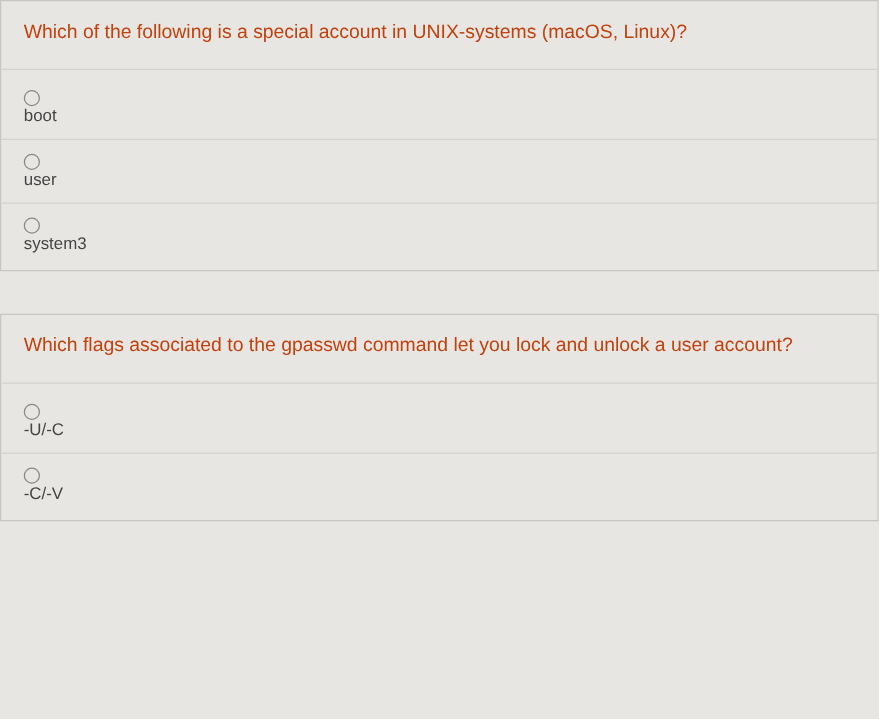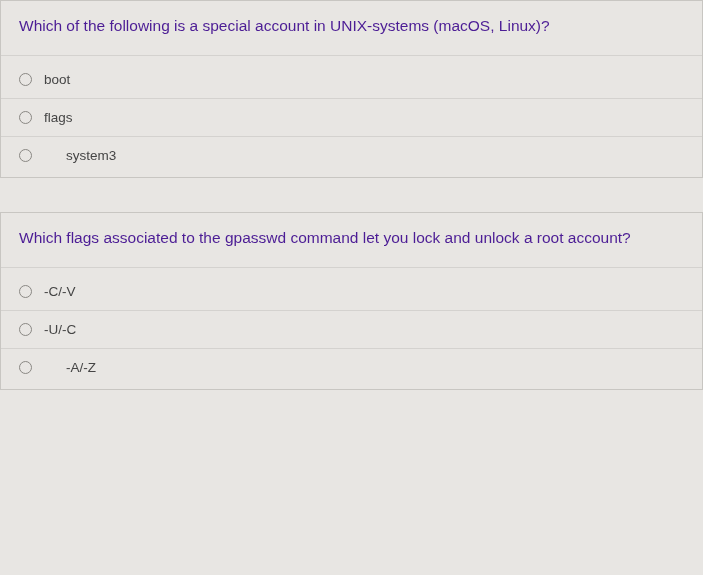--- a/index.html
+++ b/index.html
@@ -12,40 +12,39 @@
     }
     .question-block {
       background: #e8e6e3;
       border: 1px solid #c8c6c2;
       margin: 0;
     }
     .spacer { height: 34px; }
     .question-header {
       padding: 16px 18px 20px 18px;
       font-size: 15.5px;
-      color: #4c1d95;
+      color: #c2410c;
       border-bottom: 1px solid #d4d2cf;
     }
     .options { }
     .option-row {
       display: flex;
-      align-items: center;
       padding: 11px 18px;
       border-top: 1px solid #d4d2cf;
       cursor: pointer;
       font-size: 13.5px;
       color: #454545;
+      flex-direction: column;
     }
     .option-row:first-child {
       border-top: none;
       padding-top: 16px;
     }
     .option-row:last-child {
       padding-bottom: 14px;
-      gap: 22px;
     }
     .radio {
       width: 13px;
       height: 13px;
       border: 1.5px solid #8a8884;
       border-radius: 50%;
       margin-right: 12px;
       flex-shrink: 0;
     }
   </style>
@@ -54,40 +53,36 @@
 
 <div class="question-block">
   <div class="question-header">Which of the following is a special account in UNIX-systems (macOS, Linux)?</div>
   <div class="options">
     <label class="option-row">
       <span class="radio"></span>
       <span>boot</span>
     </label>
     <label class="option-row">
       <span class="radio"></span>
-      <span>flags</span>
+      <span>user</span>
     </label>
     <label class="option-row">
       <span class="radio"></span>
       <span>system3</span>
     </label>
   </div>
 </div>
 
 <div class="spacer"></div>
 
 <div class="question-block">
-  <div class="question-header">Which flags associated to the gpasswd command let you lock and unlock a root account?</div>
+  <div class="question-header">Which flags associated to the gpasswd command let you lock and unlock a user account?</div>
   <div class="options">
-    <label class="option-row">
-      <span class="radio"></span>
-      <span>-C/-V</span>
-    </label>
     <label class="option-row">
       <span class="radio"></span>
       <span>-U/-C</span>
     </label>
     <label class="option-row">
       <span class="radio"></span>
-      <span>-A/-Z</span>
+      <span>-C/-V</span>
     </label>
   </div>
 </div>
 
 </body></html>

